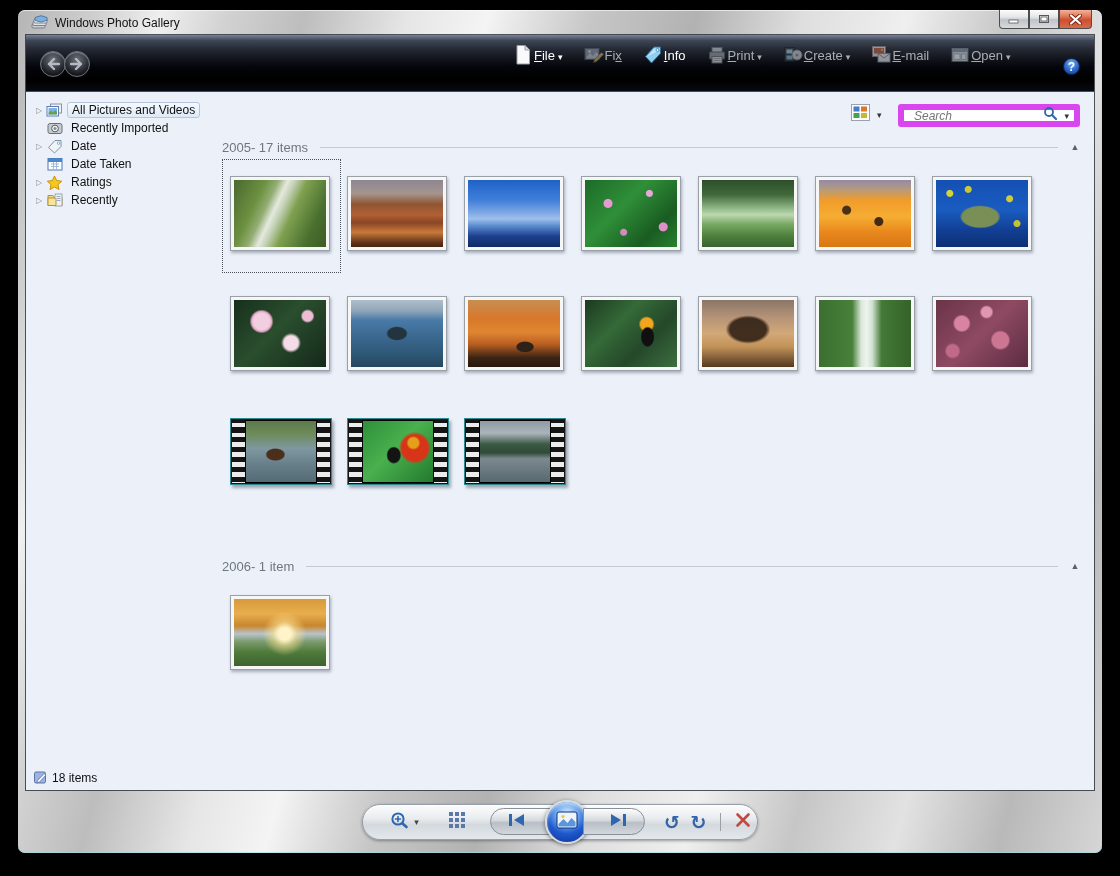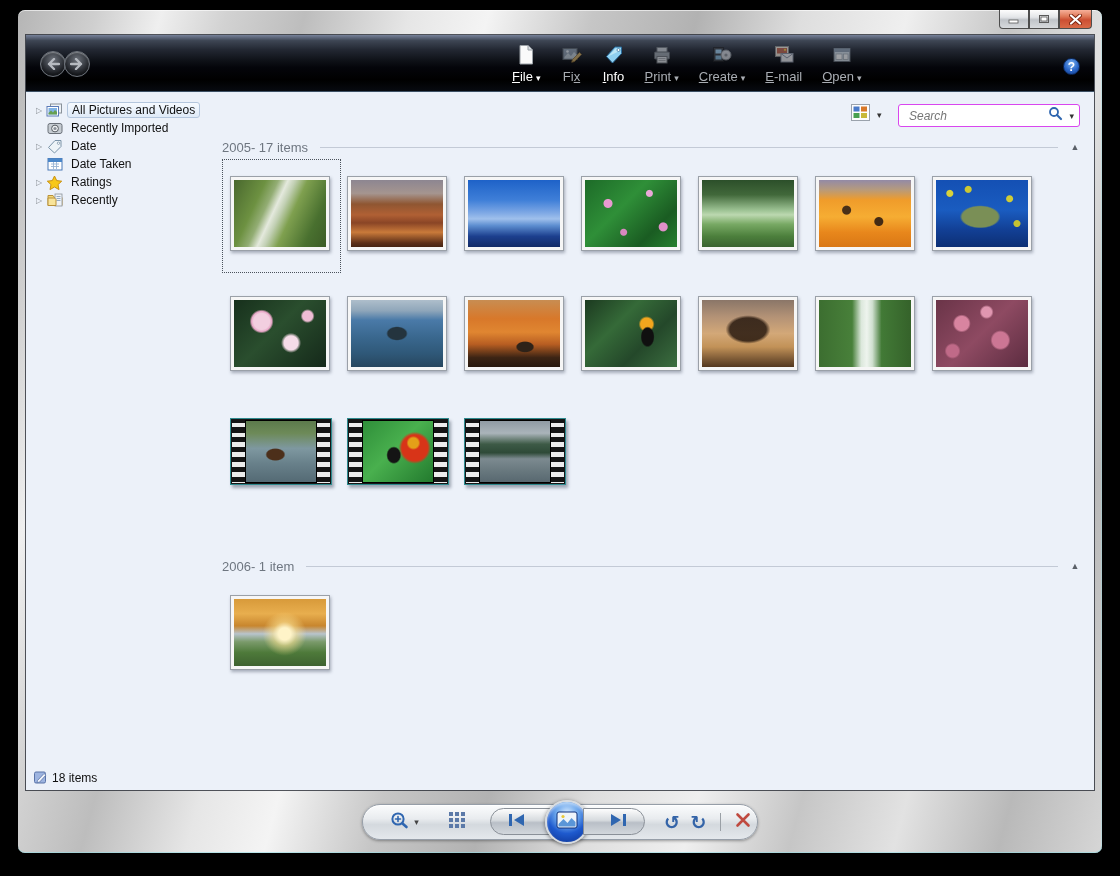--- a/index.html
+++ b/index.html
@@ -27,21 +27,21 @@
   .toolbar{position:absolute;left:0;top:0;right:0;height:57px;
     background:linear-gradient(180deg,#77829a 0%,#3f4document656 8%,#3e4654 10%,#232833 26%,#0f1218 45%,#04050a 58%,#000 80%,#070a10 100%);
     background:linear-gradient(180deg,#77829a 0%,#3e4654 10%,#232833 26%,#0f1218 45%,#04050a 58%,#000 80%,#070a10 100%);
     border-bottom:1px solid #3d5064;}
   .nav-group{position:absolute;left:14px;top:16px;display:flex;}
   .nav-btn{width:26px;height:26px;border-radius:50%;border:1px solid #70767e;display:flex;align-items:center;justify-content:center;
     background:radial-gradient(circle at 50% 32%,#6d727a 0%,#3b3f46 42%,#16181c 72%,#0a0b0d 100%);
     box-shadow:inset 0 1px 1px rgba(255,255,255,.35);}
   .nav-btn+.nav-btn{margin-left:-2px;}
   .tool-menu{position:absolute;left:50%;top:5px;transform:translateX(-58px);display:flex;align-items:flex-end;}
-  .tool-item{display:flex;flex-direction:column;align-items:center;padding:2px 10px;cursor:default;}
+  .tool-item{display:flex;flex-direction:row;align-items:center;padding:2px 10px;cursor:default;}
   .tool-item .ticon{height:24px;display:flex;align-items:flex-end;justify-content:center;}
   .tool-item .tlabel{font-size:13px;color:#fff;margin-top:3px;white-space:nowrap;}
   .tool-item.dim .tlabel{color:#a9adb3;}
   .tool-item.dim .ticon{opacity:.6;}
   .tool-item .u{text-decoration:underline;}
   .tool-item .arrow{font-size:9px;margin-left:3px;}
   .help-btn{position:absolute;right:14px;top:23px;width:17px;height:17px;border-radius:50%;
     background:radial-gradient(circle at 50% 30%,#7db4f0 0%,#2a66c8 55%,#123a86 100%);
     border:1px solid #0c2a5e;color:#fff;font-size:12px;font-weight:bold;display:flex;align-items:center;justify-content:center;}
 
@@ -52,21 +52,21 @@
   .sidebar{position:absolute;left:6px;top:8px;width:190px;}
   .side-item{display:flex;align-items:center;height:18px;font-size:12px;color:#101010;}
   .side-item .expander{width:14px;text-align:center;font-size:8px;color:#8a9096;}
   .side-item .sicon{width:17px;height:15px;margin-right:4px;display:flex;align-items:center;justify-content:center;}
   .side-item .slabel{padding:0 4px;border-radius:3px;white-space:nowrap;}
   .side-item.selected .slabel{border:1px solid #b4c6dd;background:linear-gradient(180deg,#f6faff,#dfeaf7);}
 
   
   .view-btn{position:absolute;left:825px;top:11px;display:flex;align-items:center;}
   .view-btn .chev{font-size:9px;color:#333;margin-left:7px;}
-  .searchbox{position:absolute;left:872px;top:11px;width:182px;height:23px;background:#fff;border:1px solid #d946ef;border-radius:3px;
+  .searchbox{position:absolute;left:872px;top:11px;width:182px;height:23px;background:#fff;border:6px solid #d946ef;border-radius:3px;
     display:flex;align-items:center;padding:0 5px 0 8px;}
   .searchbox input{border:none;outline:none;flex:1;font-size:12px;font-style:italic;color:#555;background:transparent;min-width:0;
     font-family:"Liberation Sans",sans-serif;}
   .searchbox .chev{font-size:9px;color:#333;margin-left:6px;}
 
   
   .gallery{position:absolute;left:196px;top:46px;right:12px;}
   .group-header{display:flex;align-items:center;height:16px;}
   .group-label{font-size:13px;color:#6e7680;white-space:nowrap;}
   .group-line{flex:1;height:1px;background:#c3cad6;margin:0 10px 0 12px;}
@@ -129,20 +129,31 @@
   .rot{font-size:19px;font-weight:bold;color:#3464a8;width:30px;}
   .rot.ccw{margin-left:10px;}
   .cb-divider{width:1px;height:18px;background:#9aa0a6;margin:0 8px;}
   .del-btn{width:32px;}
 </style>
 </head>
 <body>
 
 <div class="window">
 
+  <div class="titlebar">
+    <span class="app-icon">
+      <svg width="17" height="15" viewBox="0 0 17 15">
+        <rect x="1" y="9" width="13" height="4" rx="1" fill="#c8cdd4" stroke="#6a7078" stroke-width="0.8"></rect>
+        <rect x="2" y="6.5" width="13" height="4" rx="1" fill="#dde2e8" stroke="#6a7078" stroke-width="0.8"></rect>
+        <rect x="3" y="4" width="13" height="4" rx="1" fill="#eef1f4" stroke="#6a7078" stroke-width="0.8"></rect>
+        <path d="M4 2.5l6-1.8 6 1.8v3l-6 1.6-6-1.6z" fill="#7fb0dc" stroke="#3a6a9a" stroke-width="0.8"></path>
+      </svg>
+    </span>
+    <span class="title-text">Windows Photo Gallery</span>
+  </div>
   <div class="caption">
     <div class="cap-btn">
       <svg width="12" height="9" viewBox="0 0 12 9">
           <rect x="1" y="5" width="9" height="3" fill="#fff" stroke="#5a5a5a" stroke-width="0.8"></rect>
         </svg>
     </div>
     <div class="cap-btn">
       <svg width="12" height="10" viewBox="0 0 12 10">
           <rect x="1.5" y="1.5" width="9" height="7" fill="none" stroke="#5a5a5a" stroke-width="1"></rect>
           <rect x="3" y="3" width="6" height="4" fill="#fff" stroke="#5a5a5a" stroke-width="0.8"></rect>

